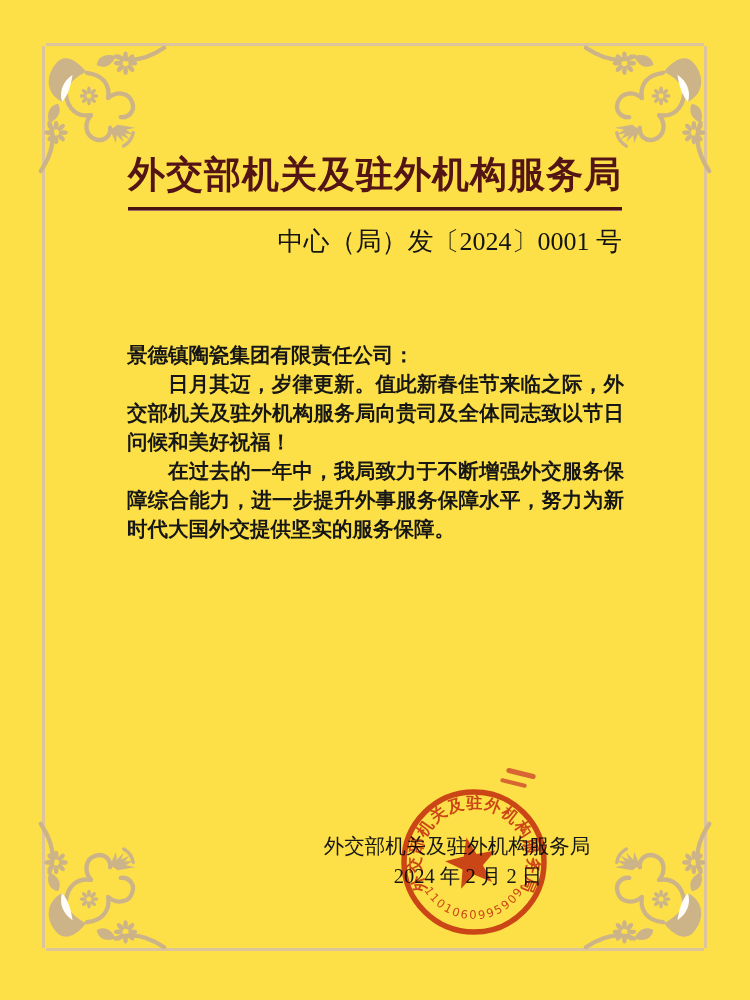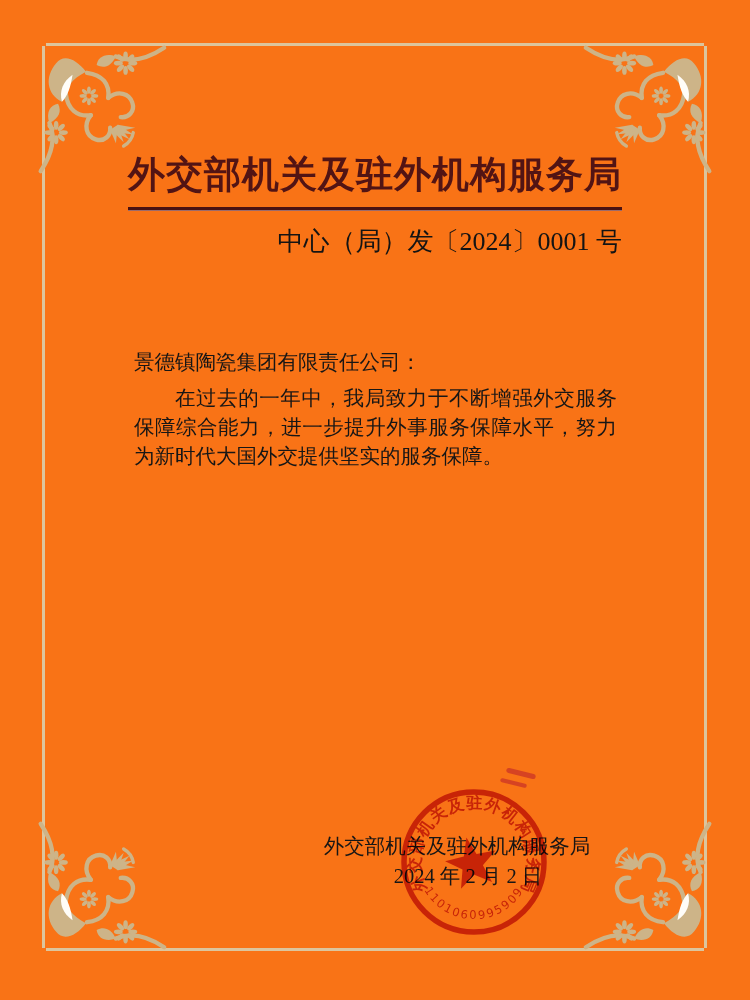--- a/index.html
+++ b/index.html
@@ -1,18 +1,18 @@
 <!DOCTYPE html>
 <html><head>
 <meta charset="utf-8">
 <style>
   html,body { margin:0; padding:0; background:#ffffff; }
   .page {
     position:relative; width:750px; height:1000px;
-    background:#f97316; overflow:hidden;
+    background:#fde047; overflow:hidden;
     font-family:"Liberation Serif","DejaVu Serif",serif;
   }
   
   .frame-line { position:absolute; background:#dcc59d; z-index:1; }
   #fl-top    { left:46px;  top:43px;  width:658px; height:3px; }
   #fl-bottom { left:46px;  top:948px; width:658px; height:3px; }
   #fl-left   { left:42px;  top:46px;  width:3px;  height:902px; }
   #fl-right  { left:704px; top:46px;  width:3px;  height:902px; }
   .corner { position:absolute; width:135px; height:135px; z-index:2; color:#cdb488; }
   #c-tl { left:33px;  top:40px; }
@@ -37,21 +37,21 @@
   .letter-title {
     position:absolute; left:0; right:0; top:277px; z-index:3;
     text-align:center; font-size:30px; font-weight:bold;
     color:#121212; letter-spacing:5px; white-space:nowrap;
   }
   .body-text {
     position:absolute; left:127px; top:341px; width:497px; z-index:3;
     font-size:20.5px; line-height:29px; color:#161616;
     text-align:justify;
   }
-  .body-text p { margin:7px; text-indent:2em; }
+  .body-text p { margin:0; text-indent:2em;font-weight:bold; }
   .body-text p.recipient { text-indent:0; }
   .signature-block {
     position:absolute; left:312px; top:832px; width:290px; z-index:3;
     text-align:center; font-size:20.5px; color:#161616;
   }
   .signature-date { margin-top:2px; padding-left:22px; }
   
   .seal {
     position:absolute; left:392px; top:780px; width:164px; height:164px;
     z-index:4; opacity:.85; mix-blend-mode:multiply; pointer-events:none;
@@ -128,20 +128,21 @@
       <use href="#flourish"></use>
     </svg>
 
   <div class="letterhead-title">外交部机关及驻外机构服务局</div>
   <div class="divider"></div>
   <div class="doc-number">中心（局）发〔2024〕0001 号</div>
 
 
   <div class="body-text">
     <p class="recipient">景德镇陶瓷集团有限责任公司：</p>
+    <p>日月其迈，岁律更新。值此新春佳节来临之际，外交部机关及驻外机构服务局向贵司及全体同志致以节日问候和美好祝福！</p>
     <p>在过去的一年中，我局致力于不断增强外交服务保障综合能力，进一步提升外事服务保障水平，努力为新时代大国外交提供坚实的服务保障。</p>
   </div>
 
   <div class="signature-block">
     <div class="signature-org">外交部机关及驻外机构服务局</div>
     <div class="signature-date">2024 年 2 月 2 日</div>
   </div>
 
   <svg class="seal" viewBox="0 0 164 164">
     <defs>

